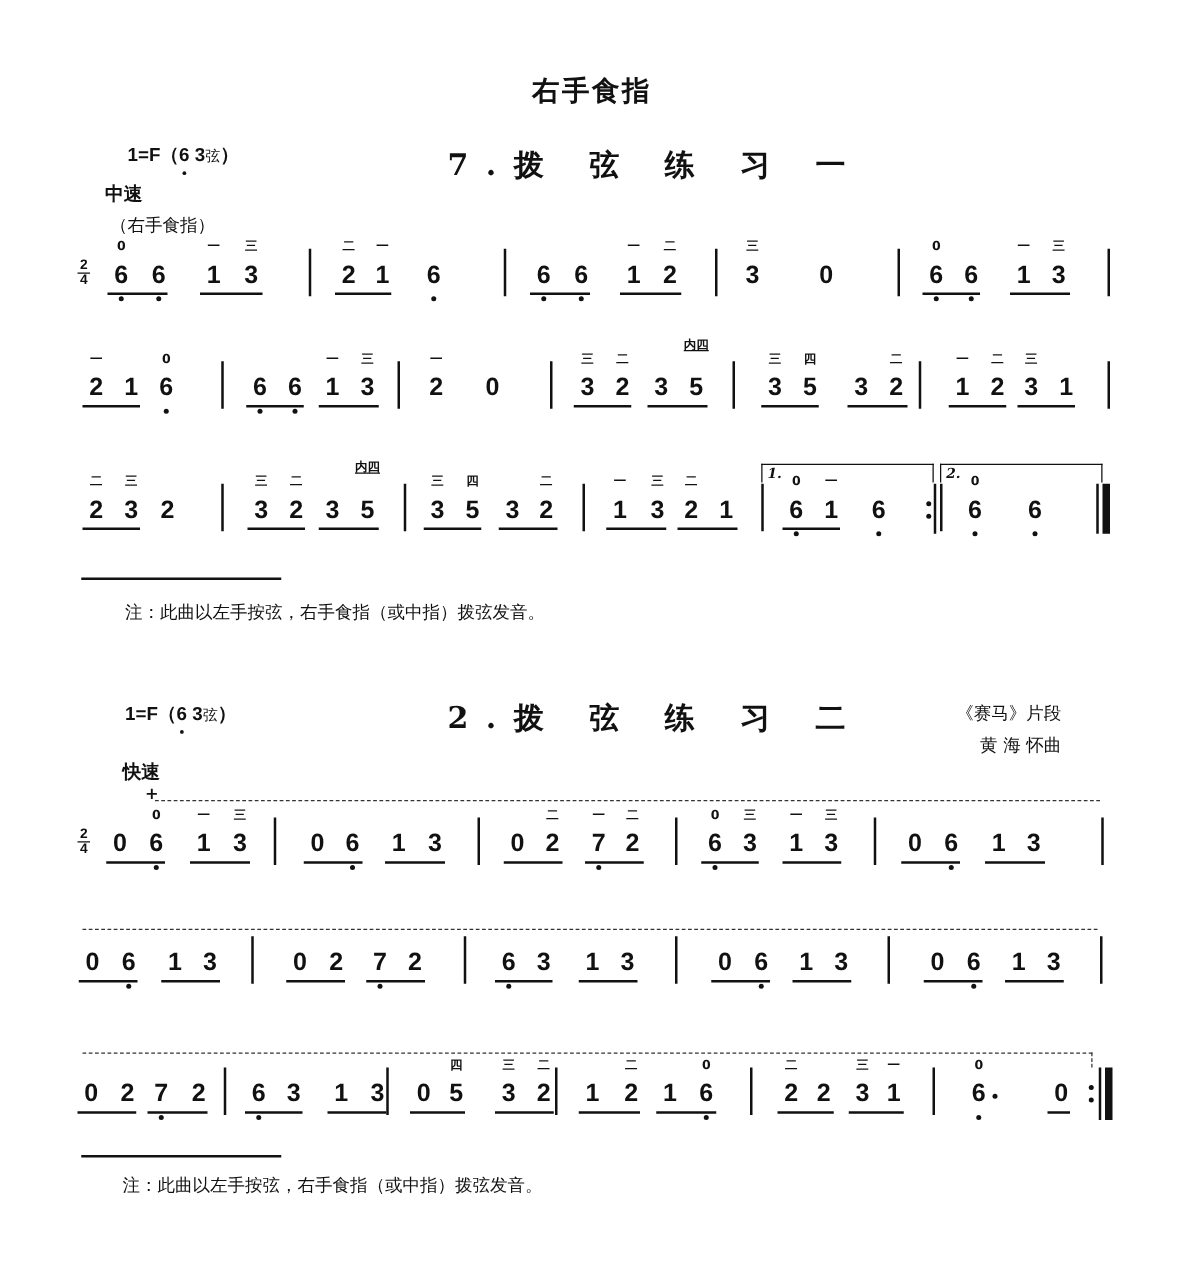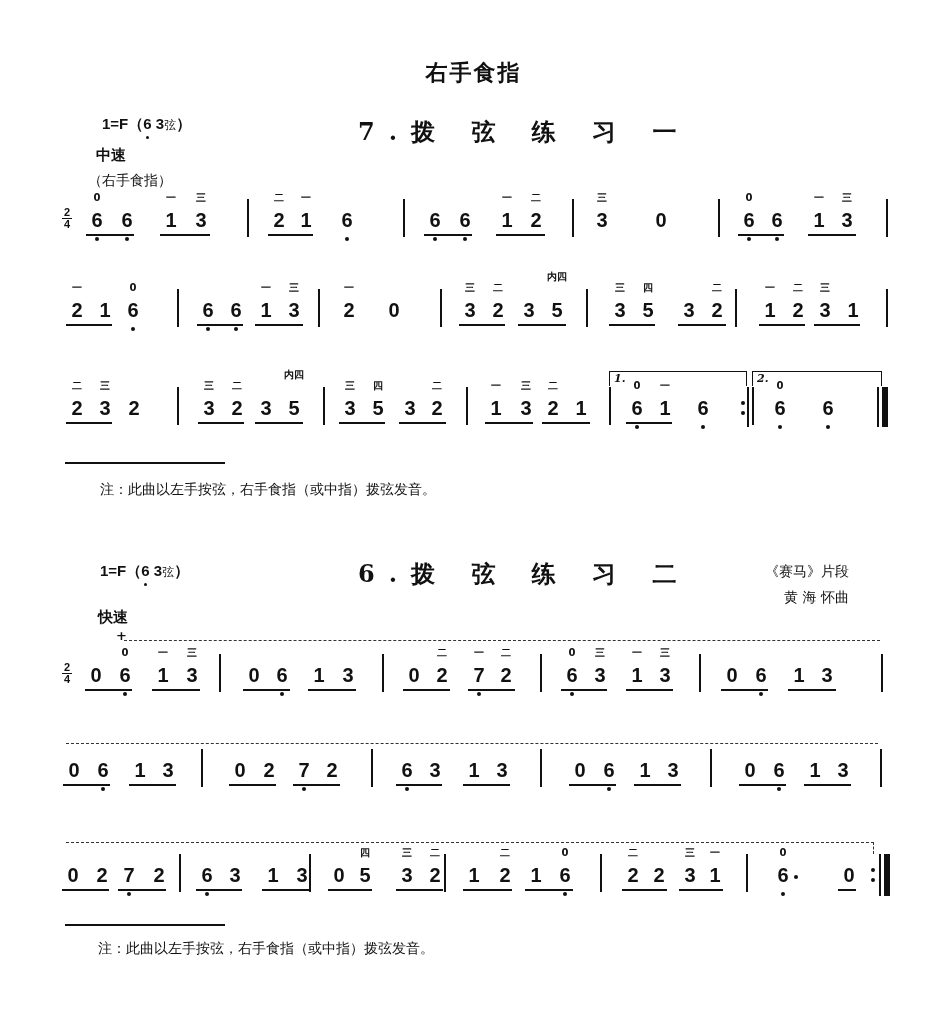--- a/index.html
+++ b/index.html
@@ -13,21 +13,21 @@
   .key small{font-size:12px;font-weight:normal;}
   .tempo{font-size:15px;font-weight:bold;}
   .remark{font-size:14px;}
   .credit{font-size:14px;text-align:right;line-height:26px;font-family:"DejaVu Serif",serif;}
   .row{position:absolute;left:60px;height:60px;}
   .timesig{position:absolute;font-weight:bold;font-size:11px;line-height:11px;text-align:center;width:10px;font-family:"Liberation Sans",sans-serif;}
   .timesig span{display:block;}
   .timesig span.n{border-bottom:1px solid #111;}
   .note{position:absolute;width:18px;text-align:center;font-weight:bold;font-size:20px;line-height:20px;font-family:"Liberation Sans",sans-serif;}
   .note .f{position:absolute;left:-6px;width:30px;top:-17px;font-size:10px;line-height:10px;font-weight:bold;font-family:"DejaVu Sans",sans-serif;text-align:center;}
-  .note .f.tall{top:-29px;}
+  .note .f.tall{top:-29px;text-decoration:underline;}
   .note .low{position:absolute;left:7px;top:27px;width:4px;height:4px;border-radius:50%;background:#111;}
   .ul{position:absolute;height:1.5px;background:#111;}
   .bl{position:absolute;width:2px;background:#111;}
   .bl.thick{width:6px;}
   .repeat-dots{position:absolute;width:4px;}
   .repeat-dots::before,.repeat-dots::after{content:"";position:absolute;left:0;width:4px;height:4px;border-radius:50%;background:#111;}
   .repeat-dots::before{top:0;}
   .repeat-dots::after{top:10px;}
   .volta{position:absolute;border-top:1.5px solid #111;border-left:1.5px solid #111;border-right:1.5px solid #111;height:14px;}
   .volta span{position:absolute;left:4px;top:0;font-size:11px;font-weight:bold;font-style:italic;font-family:"DejaVu Serif",serif;}
@@ -37,21 +37,21 @@
 </style>
 </head>
 <body>
 
 <div class="abs page-title">右手食指</div>
 
 <div class="abs key" style="left:102px;top:115px;">
   <span>1=F（</span><span class="dotted">6</span> <span>3</span><small>弦</small><span>）</span>
 </div>
 <div class="abs piece-title" style="left:358px;top:116px;">7.拨 弦 练 习 一</div>
-<div class="abs tempo" style="left:96px;top:146px;">中速</div>
+<div class="abs tempo" style="left:84px;top:146px;">中速</div>
 <div class="abs remark" style="left:88px;top:172px;">（右手食指）</div>
 
 <div id="score1">
     <div class="row" style="top: 195px;">
       <div class="timesig" style="left: 2px; top: 12px;">
         <span class="n">2</span>
         <span>4</span>
       </div>
       <div class="note" style="left: 28px; top: 15px;"><span>6</span><span class="f">0</span><span class="low"></span></div>
       <div class="note" style="left: 58px; top: 15px;"><span>6</span><span class="low"></span></div>
@@ -167,21 +167,21 @@
       </div>
     </div>
   </div>
 
 <div class="rule" style="left:65px;top:462px;width:160px;"></div>
 <div class="abs remark" style="left:100px;top:481px;">注：此曲以左手按弦，右手食指（或中指）拨弦发音。</div>
 
 <div class="abs key" style="left:100px;top:562px;">
   <span>1=F（</span><span class="dotted">6</span> <span>3</span><small>弦</small><span>）</span>
 </div>
-<div class="abs piece-title" style="left:358px;top:558px;">6.拨 弦 练 习 二</div>
+<div class="abs piece-title" style="left:358px;top:558px;">2.拨 弦 练 习 二</div>
 <div class="abs credit" style="right:98px;top:558px;">
   <div>《赛马》片段</div>
   <div>黄 海 怀曲</div>
 </div>
 <div class="abs tempo" style="left:98px;top:608px;">快速</div>
 <div class="abs" style="left:116px;top:628px;font-size:13px;font-weight:bold;">+</div>
 
 <div class="dash-line" style="left:124px;top:640px;width:756px;"></div>
 <div class="dash-line" style="left:66px;top:743px;width:812px;"></div>
 <div class="dash-line" style="left:66px;top:842px;width:808px;"></div>

